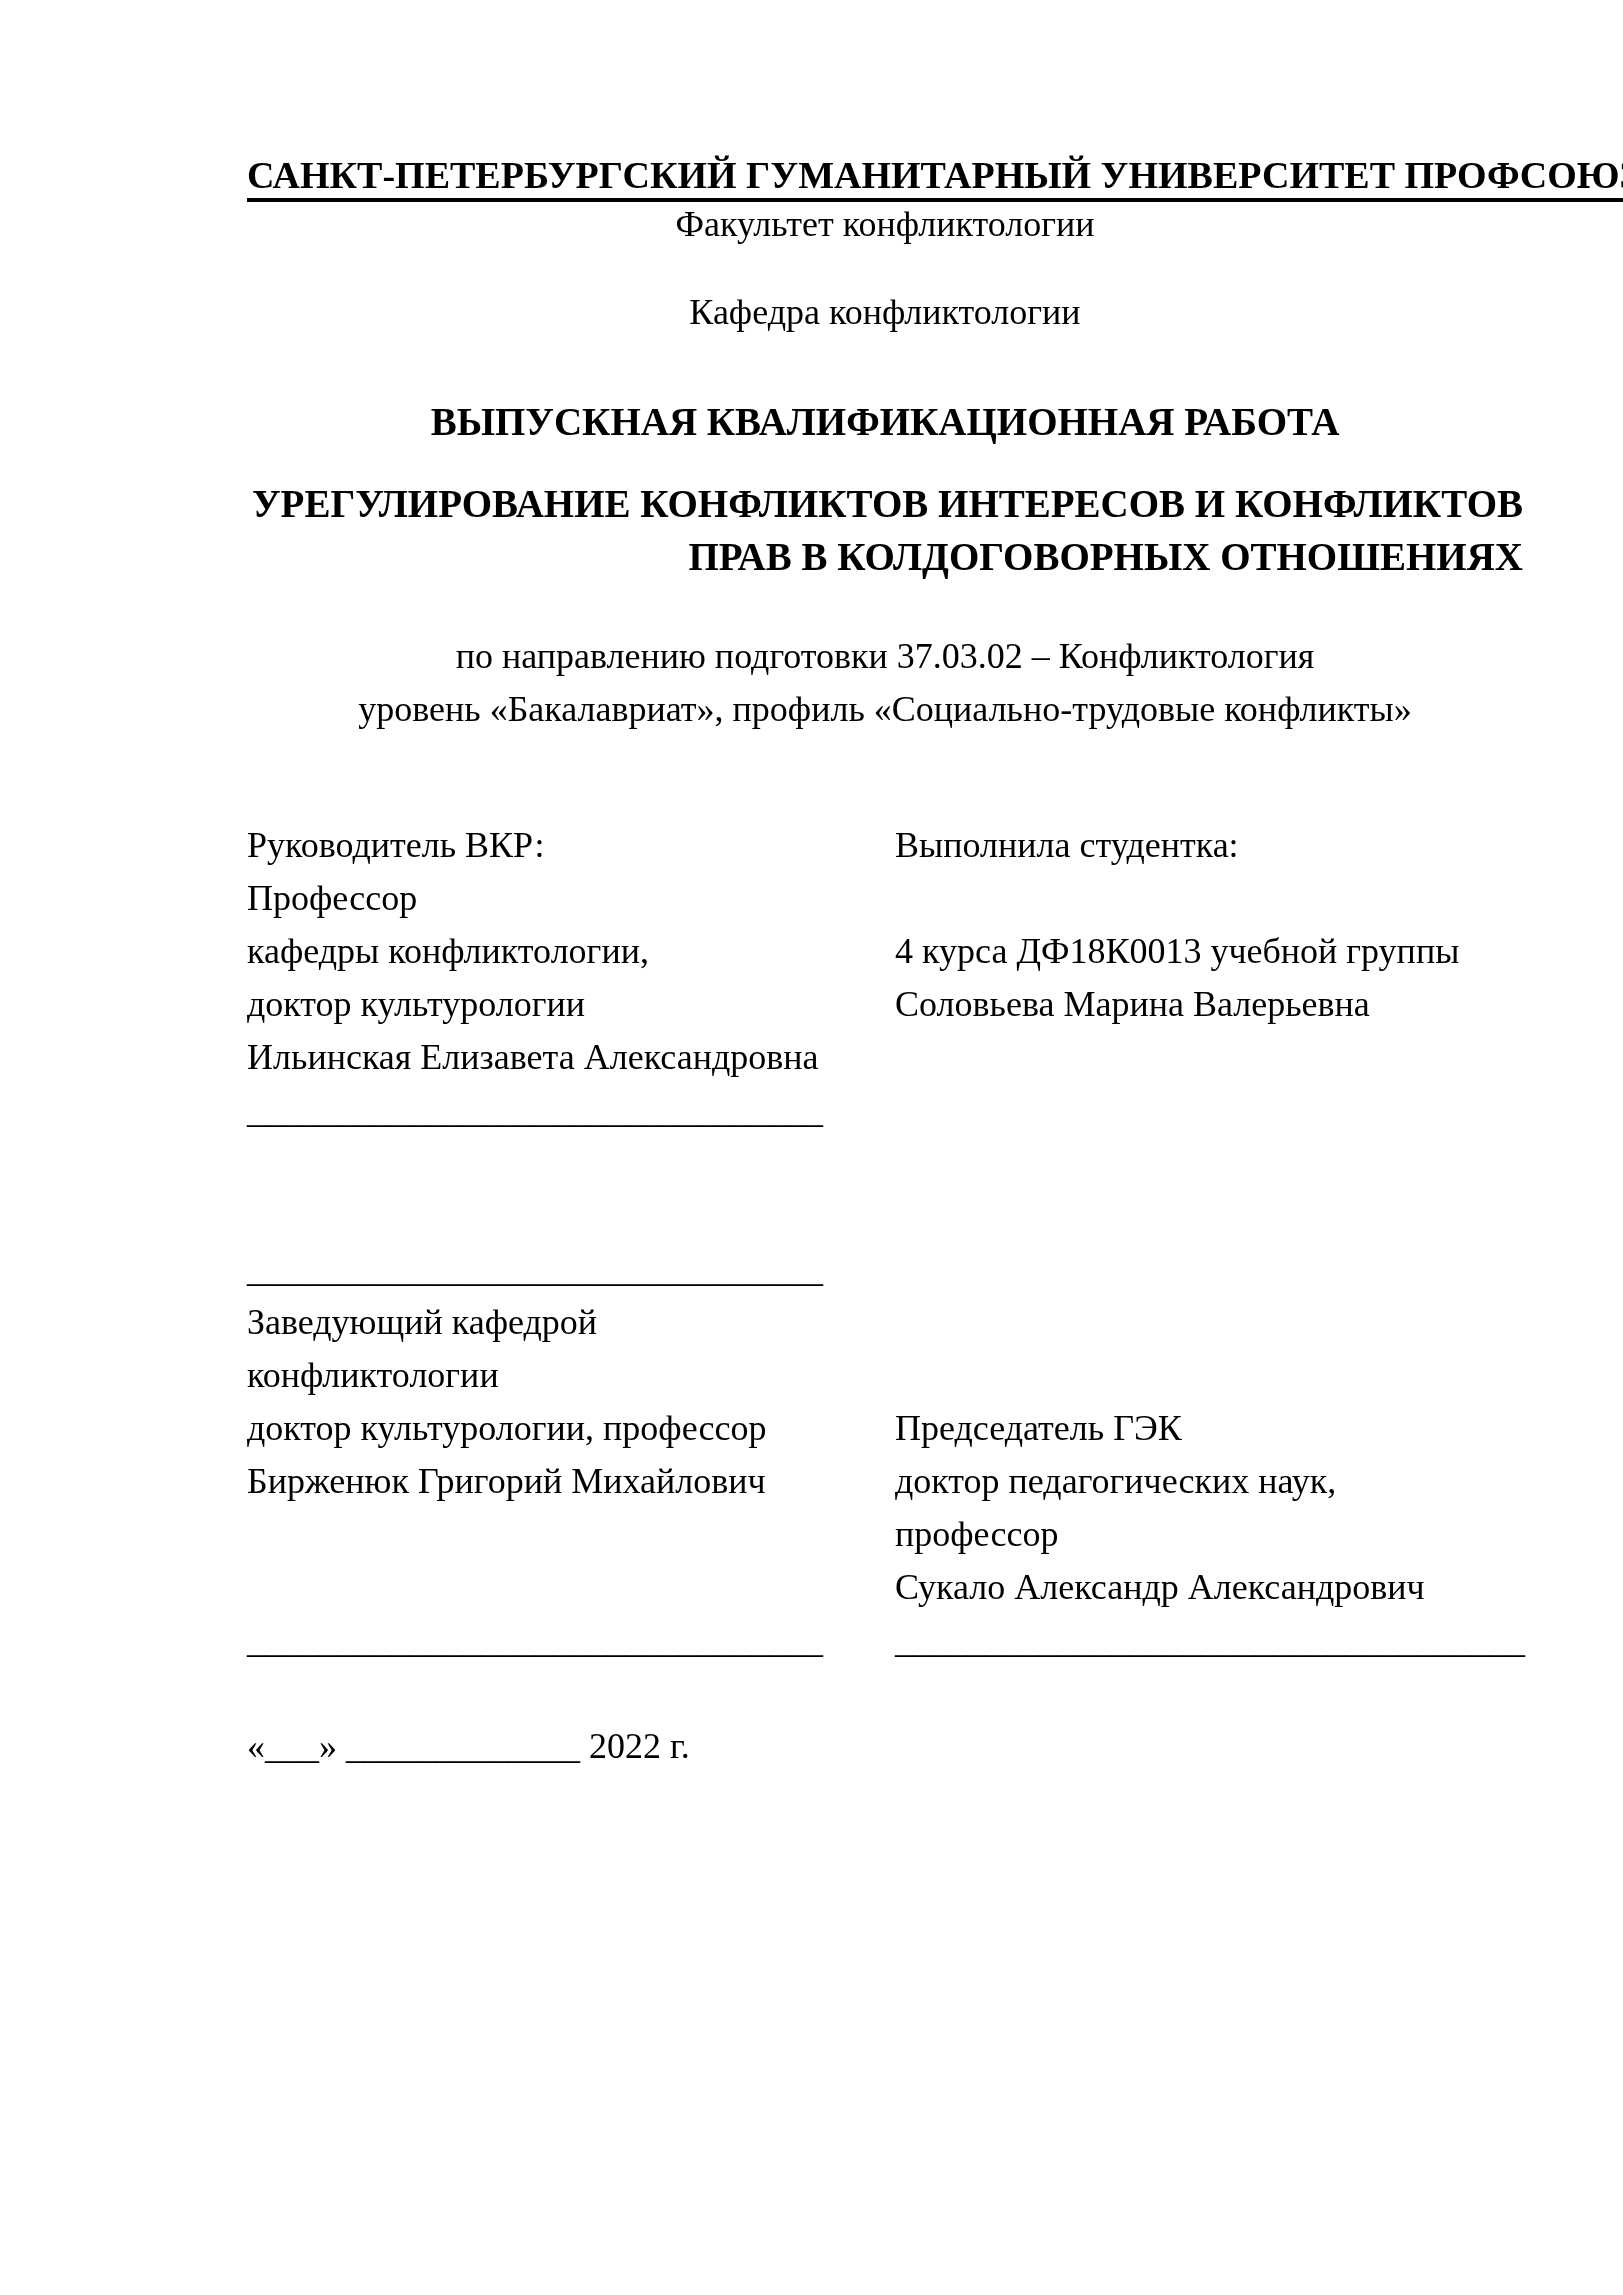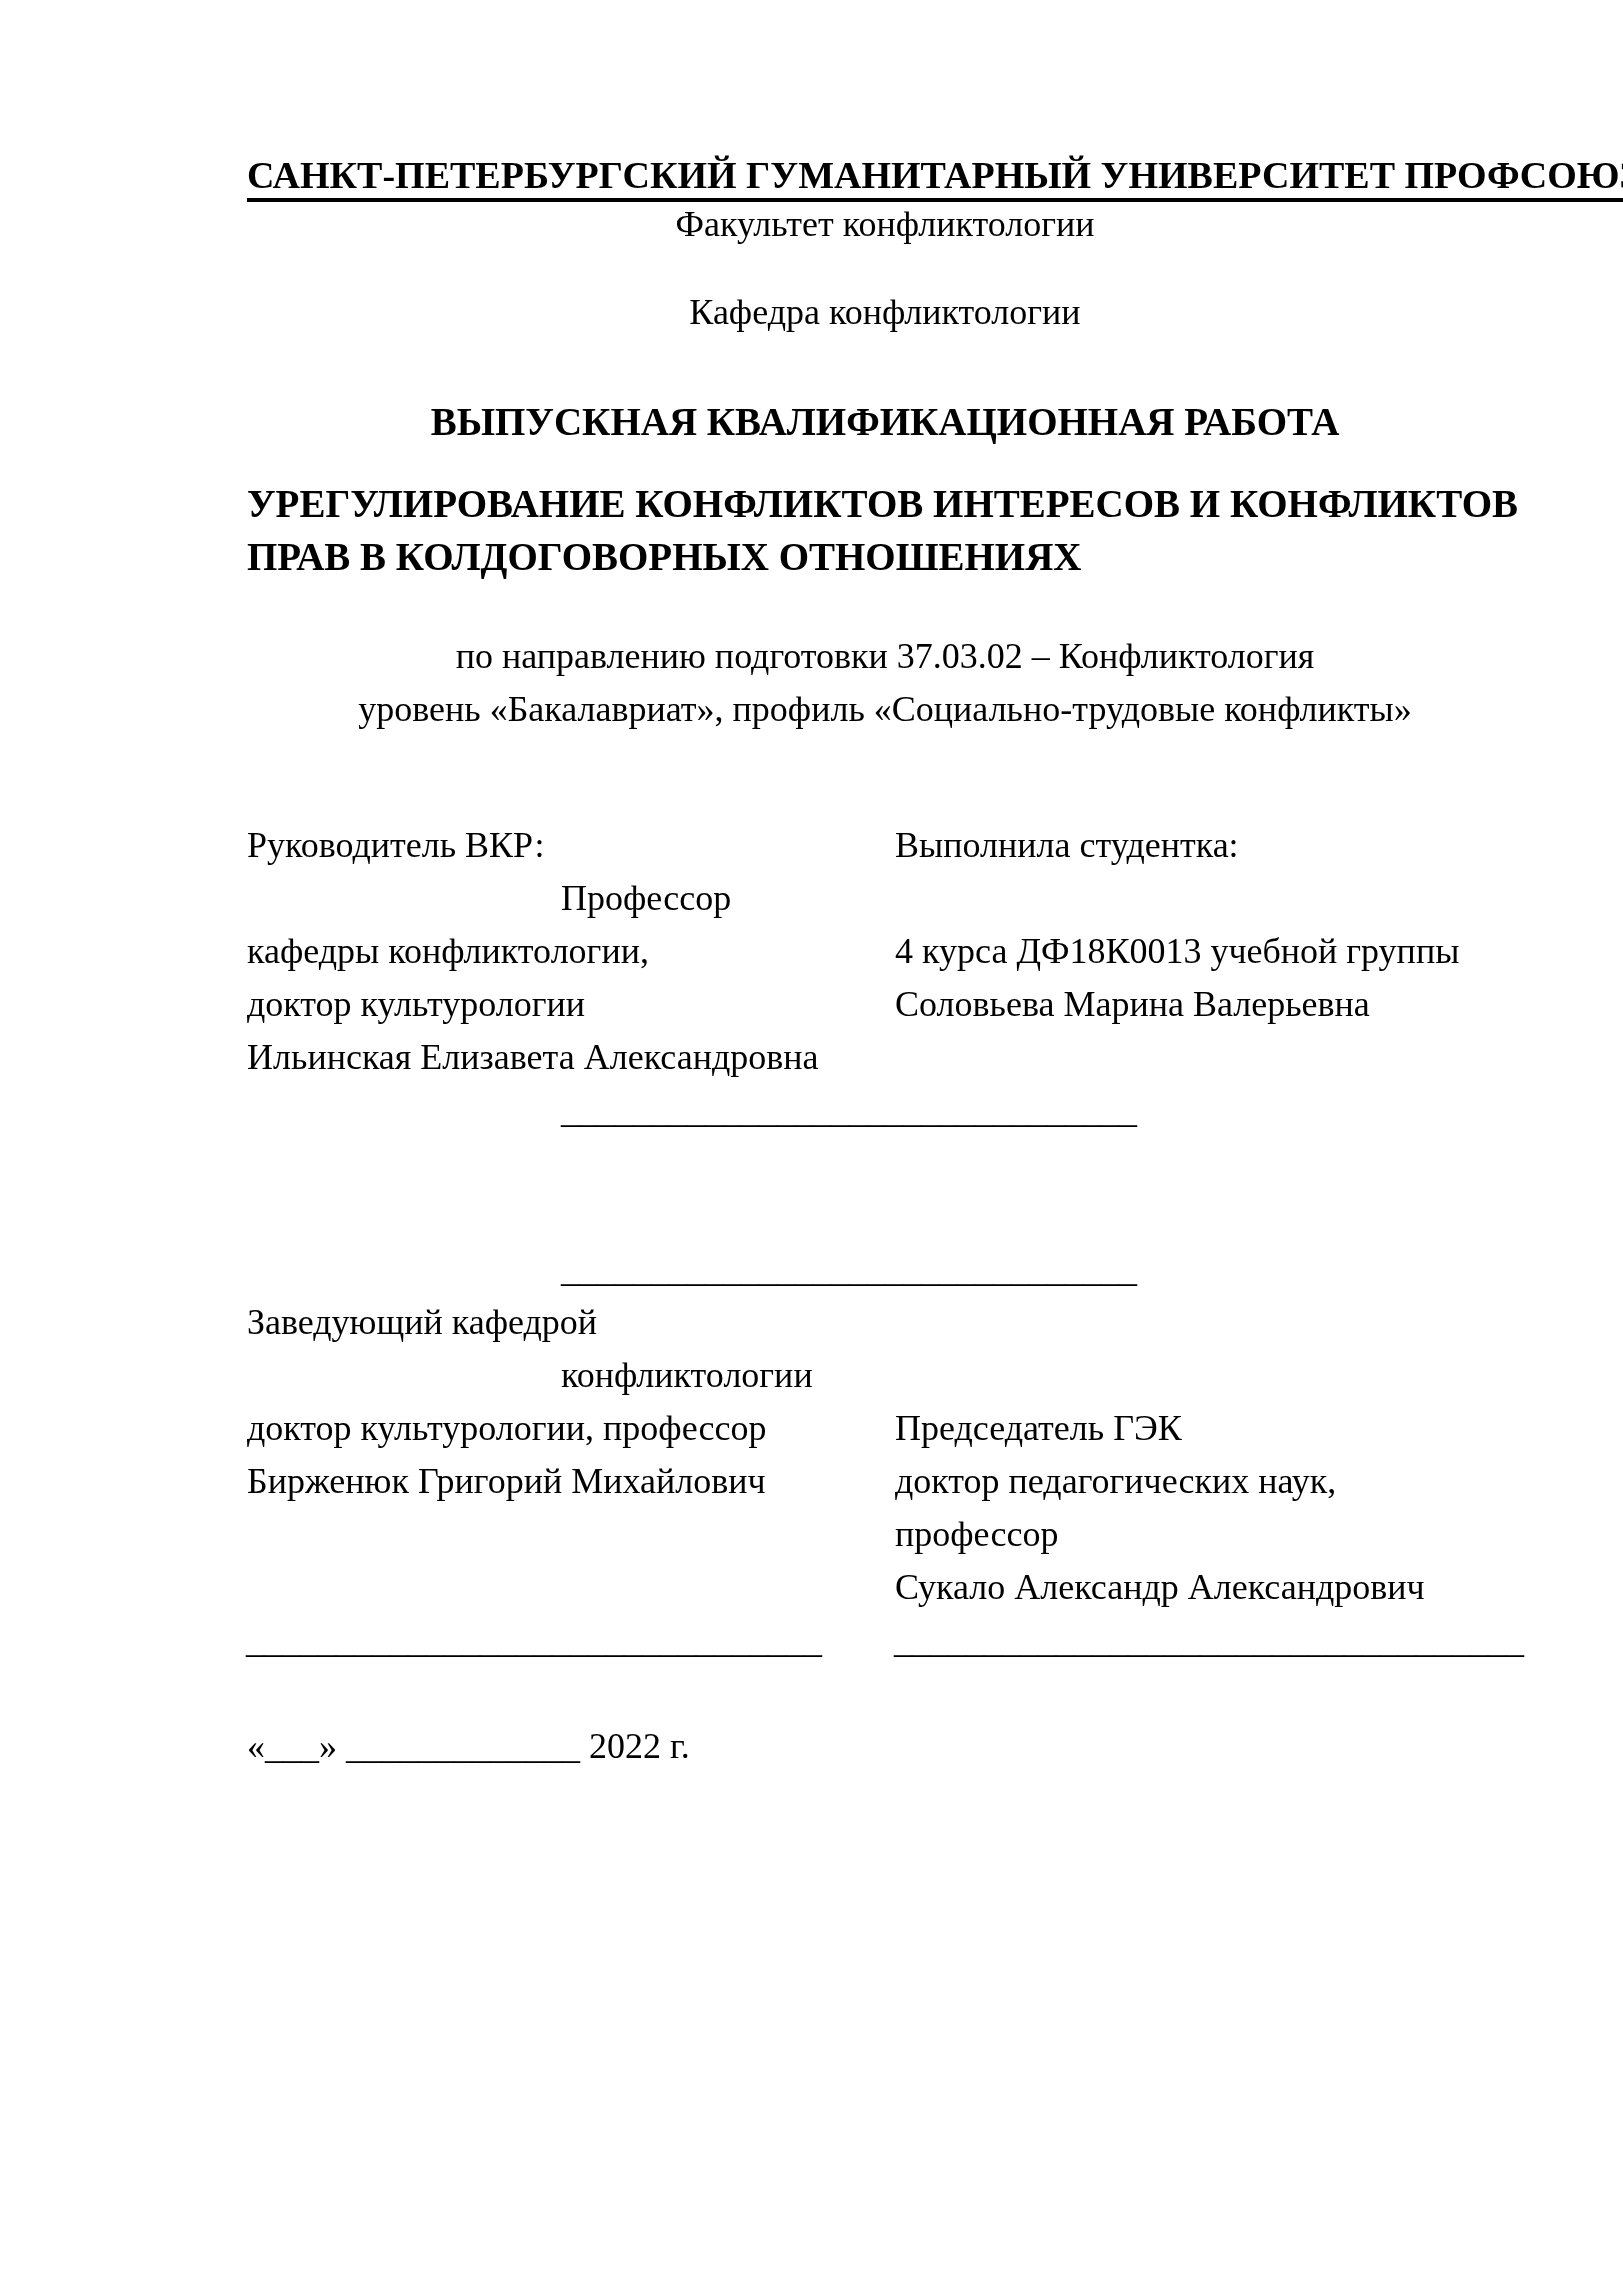--- a/index.html
+++ b/index.html
@@ -30,30 +30,30 @@
   .department { text-align: center; line-height: 44px; margin-top: 42px; }
   .work-type {
     text-align: center;
     font-weight: 700;
     font-size: 39px;
     line-height: 44px;
     margin-top: 66px;
     white-space: nowrap;
   }
   .thesis-title {
-    text-align: left;
+    text-align: right;
     font-weight: 700;
     font-size: 39px;
     line-height: 53px;
     margin-top: 33px;
   }
   .thesis-title div { white-space: nowrap; }
   .program { text-align: center; line-height: 53px; margin-top: 47px; }
   .cols { margin-top: 83px; }
-  .row { display: flex; height: 53px; line-height: 53px; justify-content: center; }
+  .row { display: flex; height: 53px; line-height: 53px; }
   .cl { flex: 0 0 648px; width: 648px; white-space: nowrap; }
   .cr { flex: 1 1 auto; white-space: nowrap; }
   .b { font-weight: 700; }
   .footer { text-align: center; line-height: 53px; margin-top: 107px; }
 </style>
 </head>
 <body>
 
 <div class="page">
 

